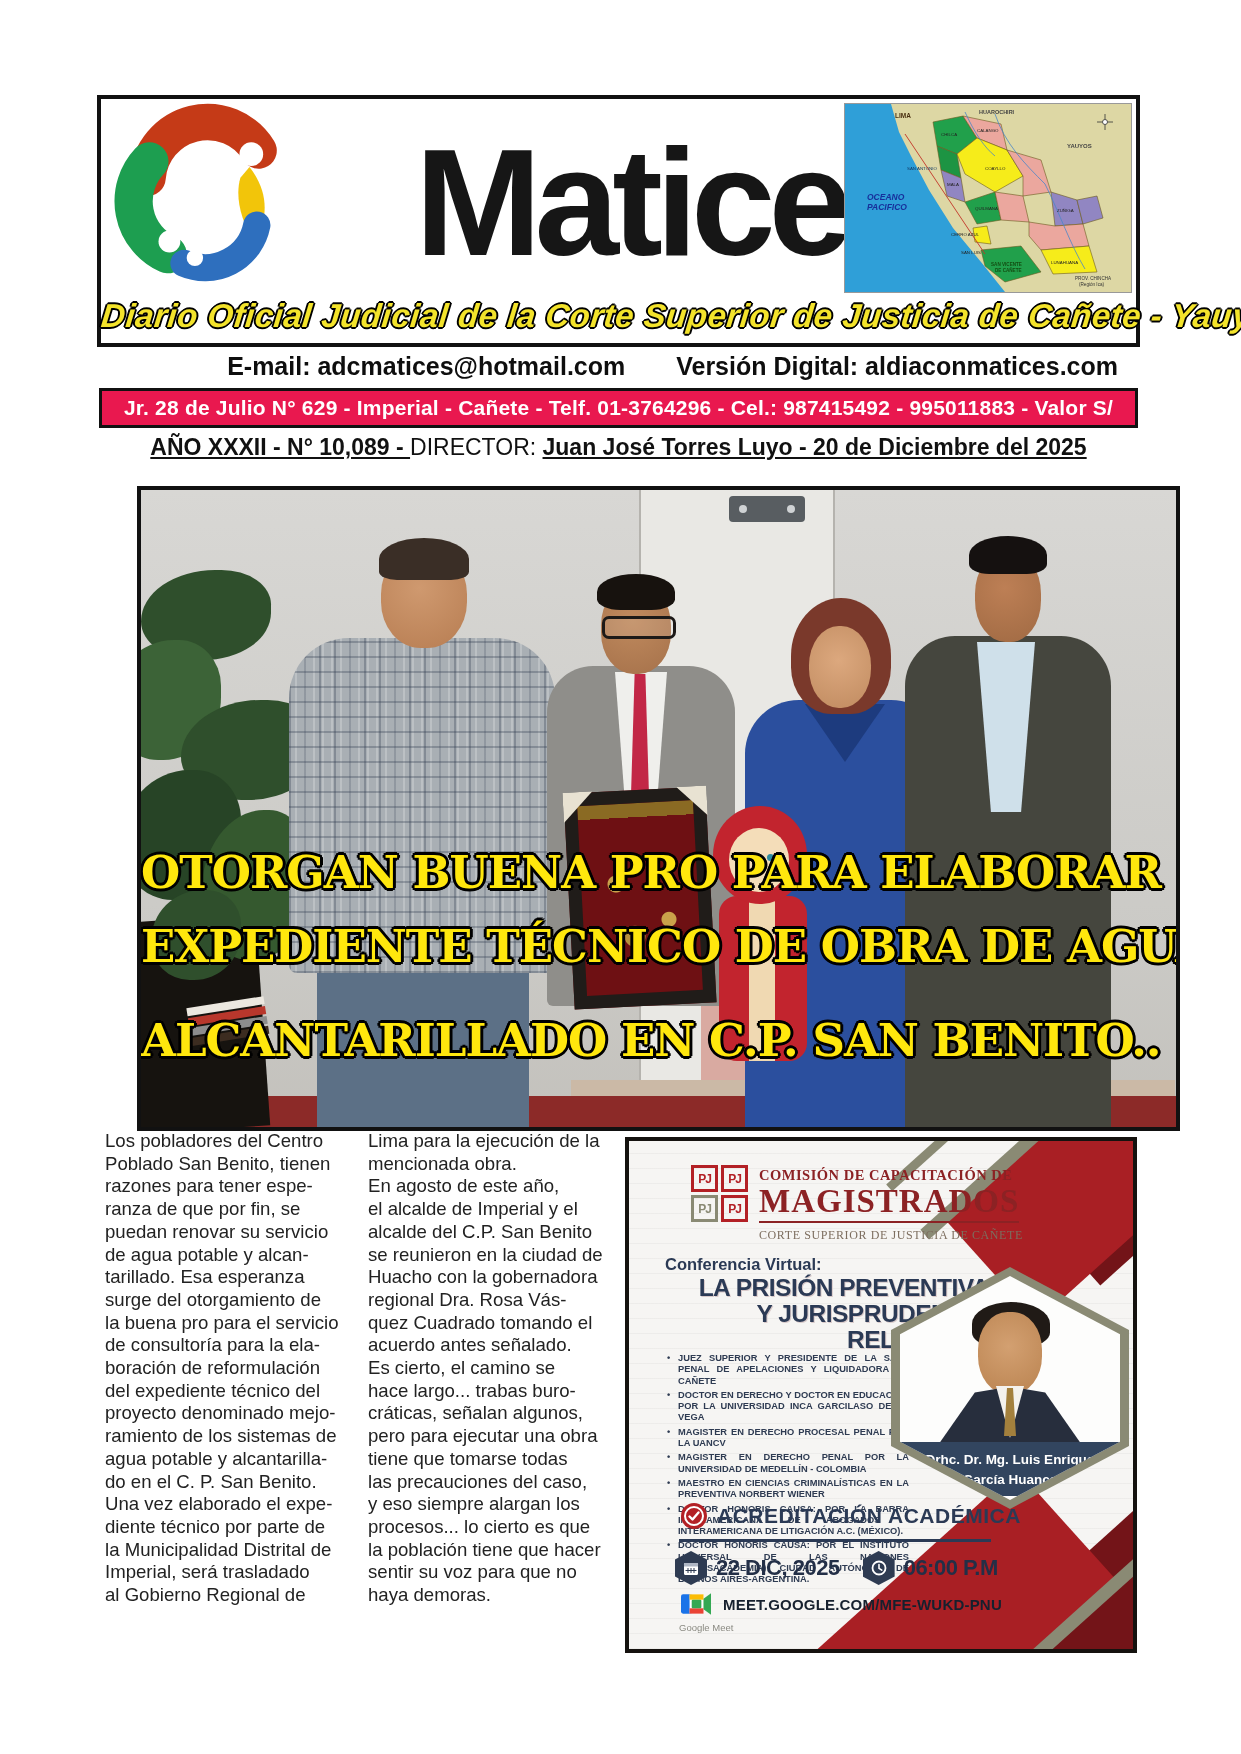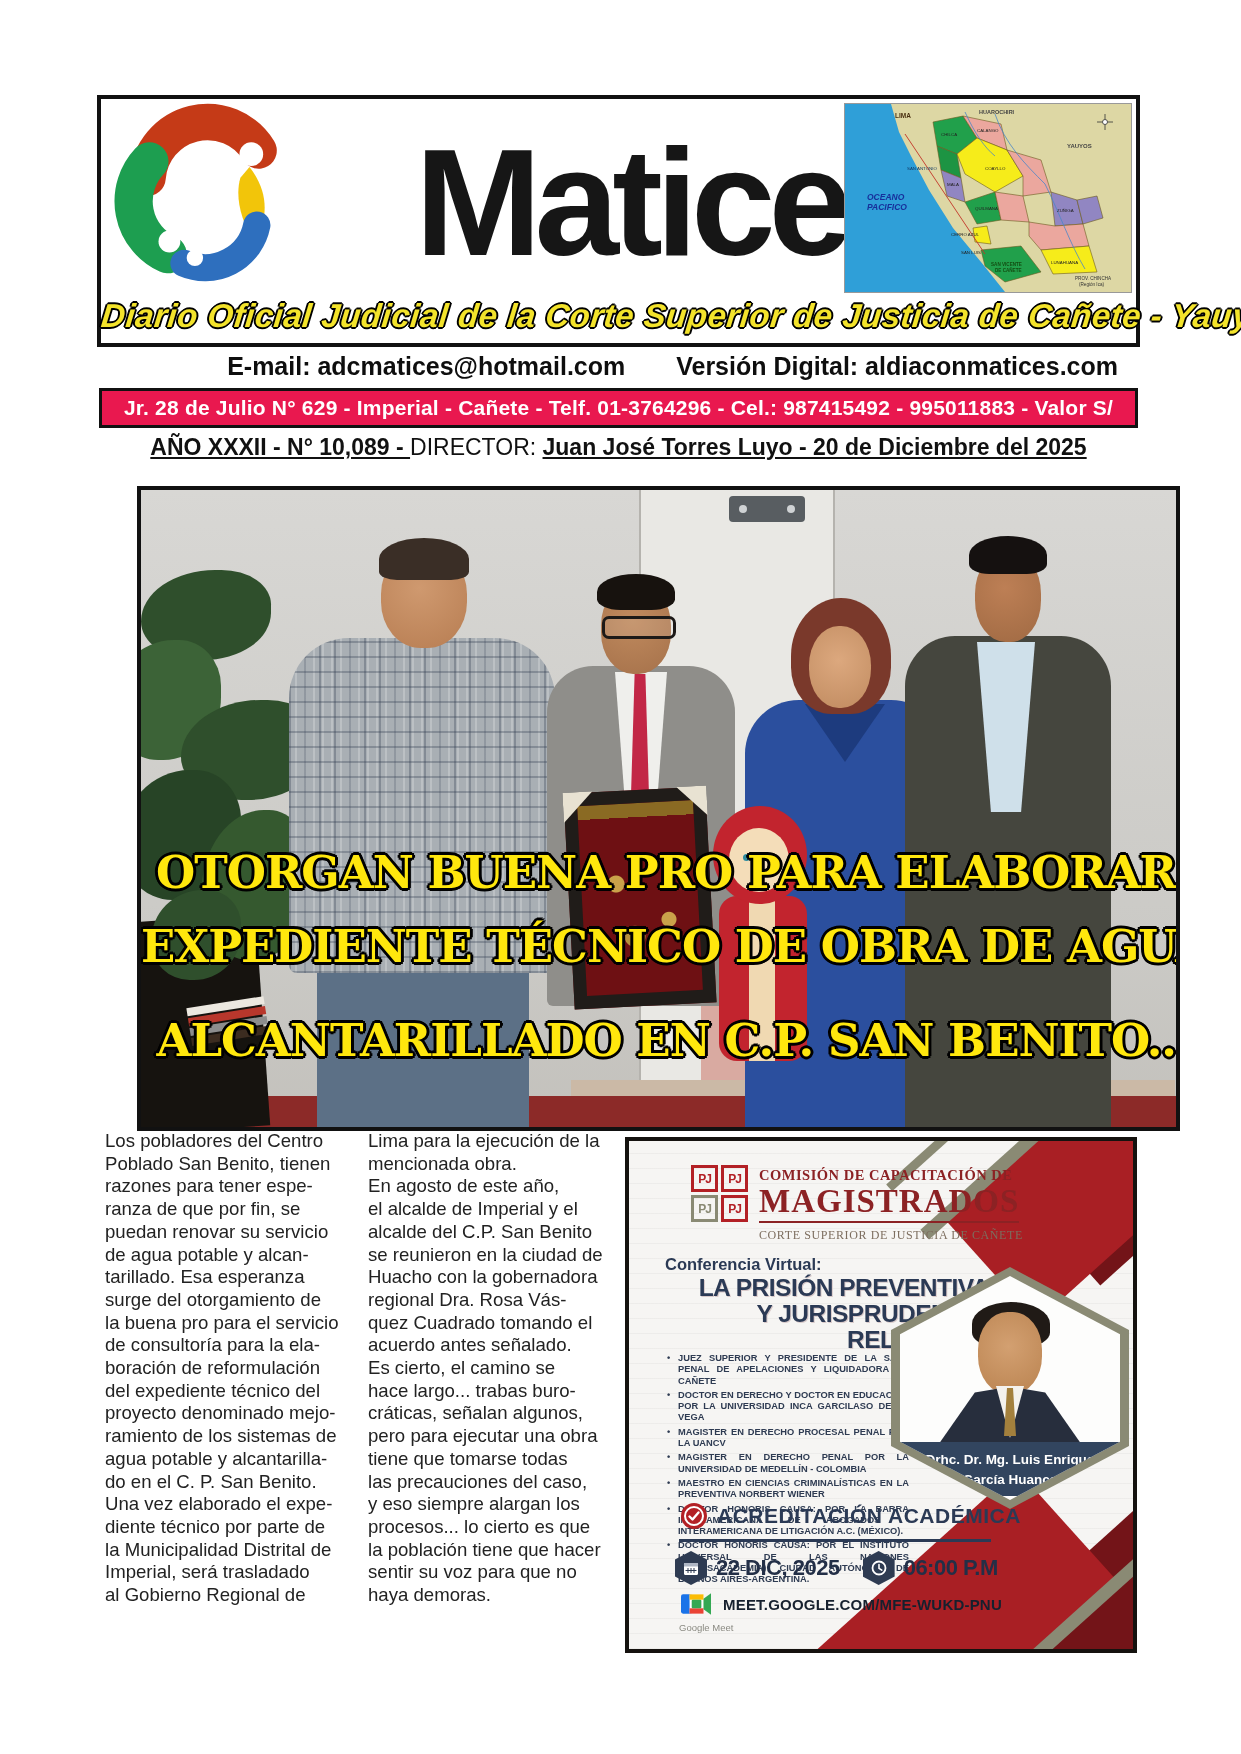--- a/index.html
+++ b/index.html
@@ -64,21 +64,21 @@
   .doll-hood{left:572px;top:316px;width:94px;height:98px;border-radius:50%;background:#c2242e;}
   .doll-face{left:588px;top:338px;width:60px;height:64px;border-radius:50%;background:#f4ddb9;}
   .doll-eye{width:7px;height:7px;border-radius:50%;background:#2e8ca0;top:364px;}
   .doll-body{left:578px;top:406px;width:88px;height:165px;border-radius:18px;background:#c2242e;background-image:linear-gradient(90deg,transparent 30px,#f0d9b2 30px 56px,transparent 56px);}
   
   .p4-torso{left:764px;top:146px;width:206px;height:491px;border-radius:50px 50px 0 0;background:#45463e;}
   .p4-shirt{left:836px;top:152px;width:58px;height:170px;background:#cfe0ea;clip-path:polygon(0 0,100% 0,76% 100%,24% 100%);}
   .p4-head{left:834px;top:62px;width:66px;height:90px;border-radius:46%;background:radial-gradient(circle at 45% 40%,#bd7f55,#a06a43);}
   .p4-hair{left:828px;top:46px;width:78px;height:38px;border-radius:50% 50% 26% 26%;background:#151110;}
 
-  .hl{position:absolute;left:0;width:100%;text-align:right;font-family:"DejaVu Serif",serif;font-weight:bold;font-size:45px;letter-spacing:-1px;color:#ffe70d;z-index:9;
+  .hl{position:absolute;left:0;width:100%;text-align:left;font-family:"DejaVu Serif",serif;font-weight:bold;font-size:45px;letter-spacing:-1px;color:#ffe70d;z-index:9;
       text-shadow:3px 0 0 #000,-3px 0 0 #000,0 3px 0 #000,0 -3px 0 #000,2px 2px 0 #000,-2px -2px 0 #000,2px -2px 0 #000,-2px 2px 0 #000;white-space:nowrap;}
   .hl1{top:356px}.hl2{top:430px}.hl3{top:524px}
 
   
   .colA,.colB{position:absolute;top:1130px;font-size:18.6px;line-height:22.7px;color:#222;white-space:pre-line;margin:0;}
   .colA{left:105px;width:240px;}
   .colB{left:368px;width:250px;}
 
   
   .flyer{position:absolute;left:625px;top:1137px;width:512px;height:516px;border:4px solid #15120f;box-sizing:border-box;overflow:hidden;background:#f6f5f3;background-image:repeating-linear-gradient(0deg,rgba(0,0,0,.035) 0 1px,transparent 1px 15px);}

